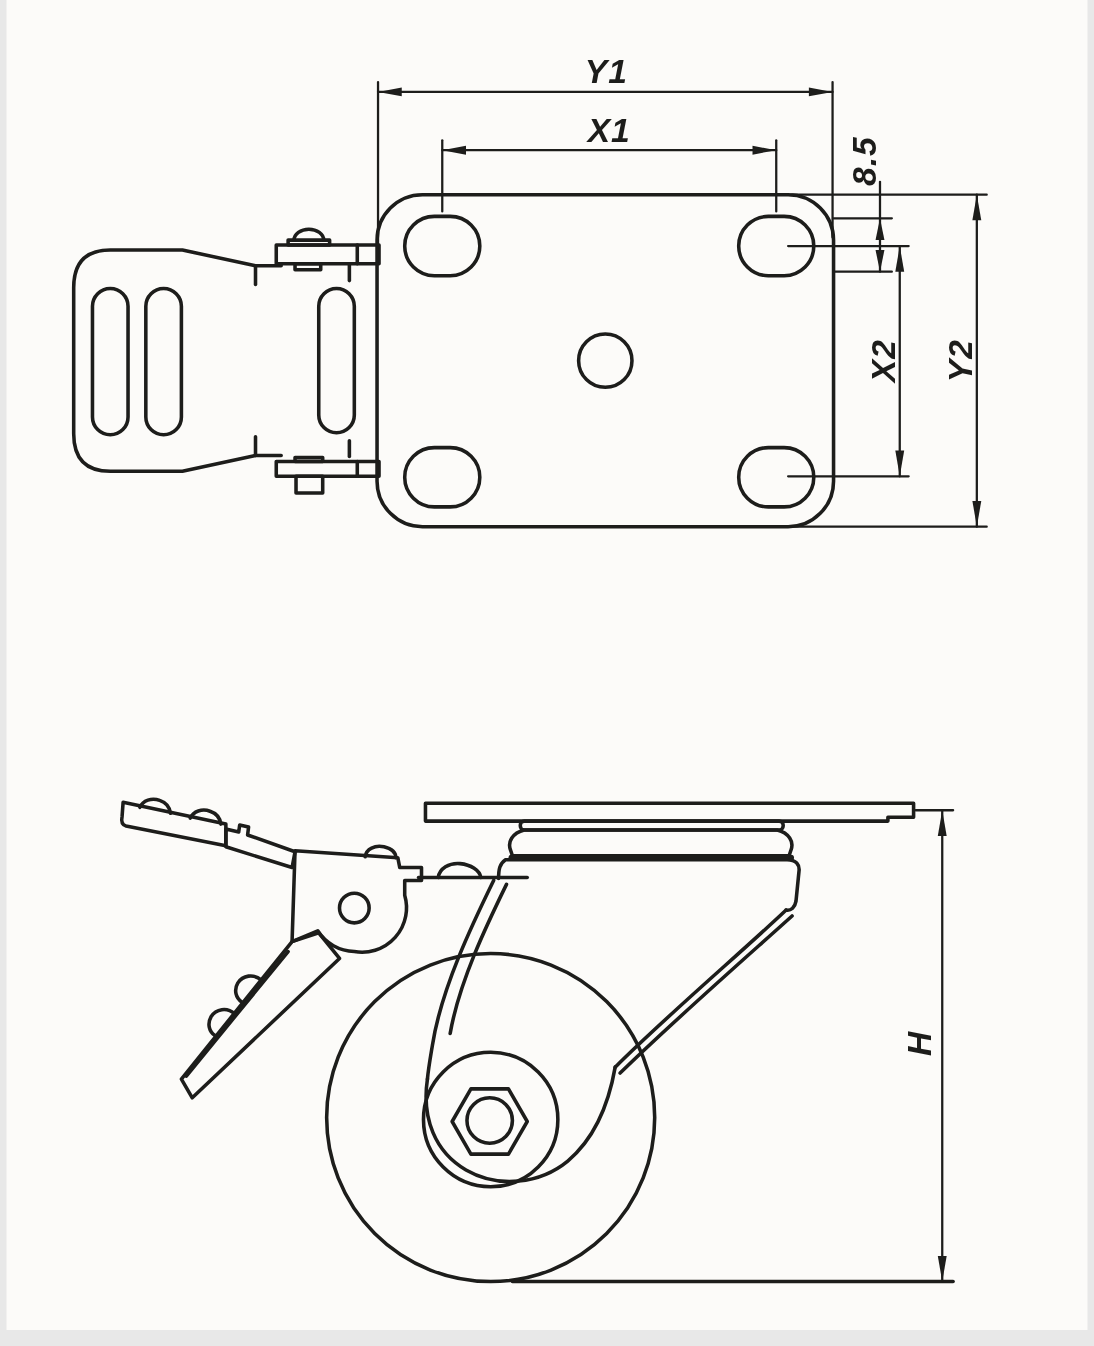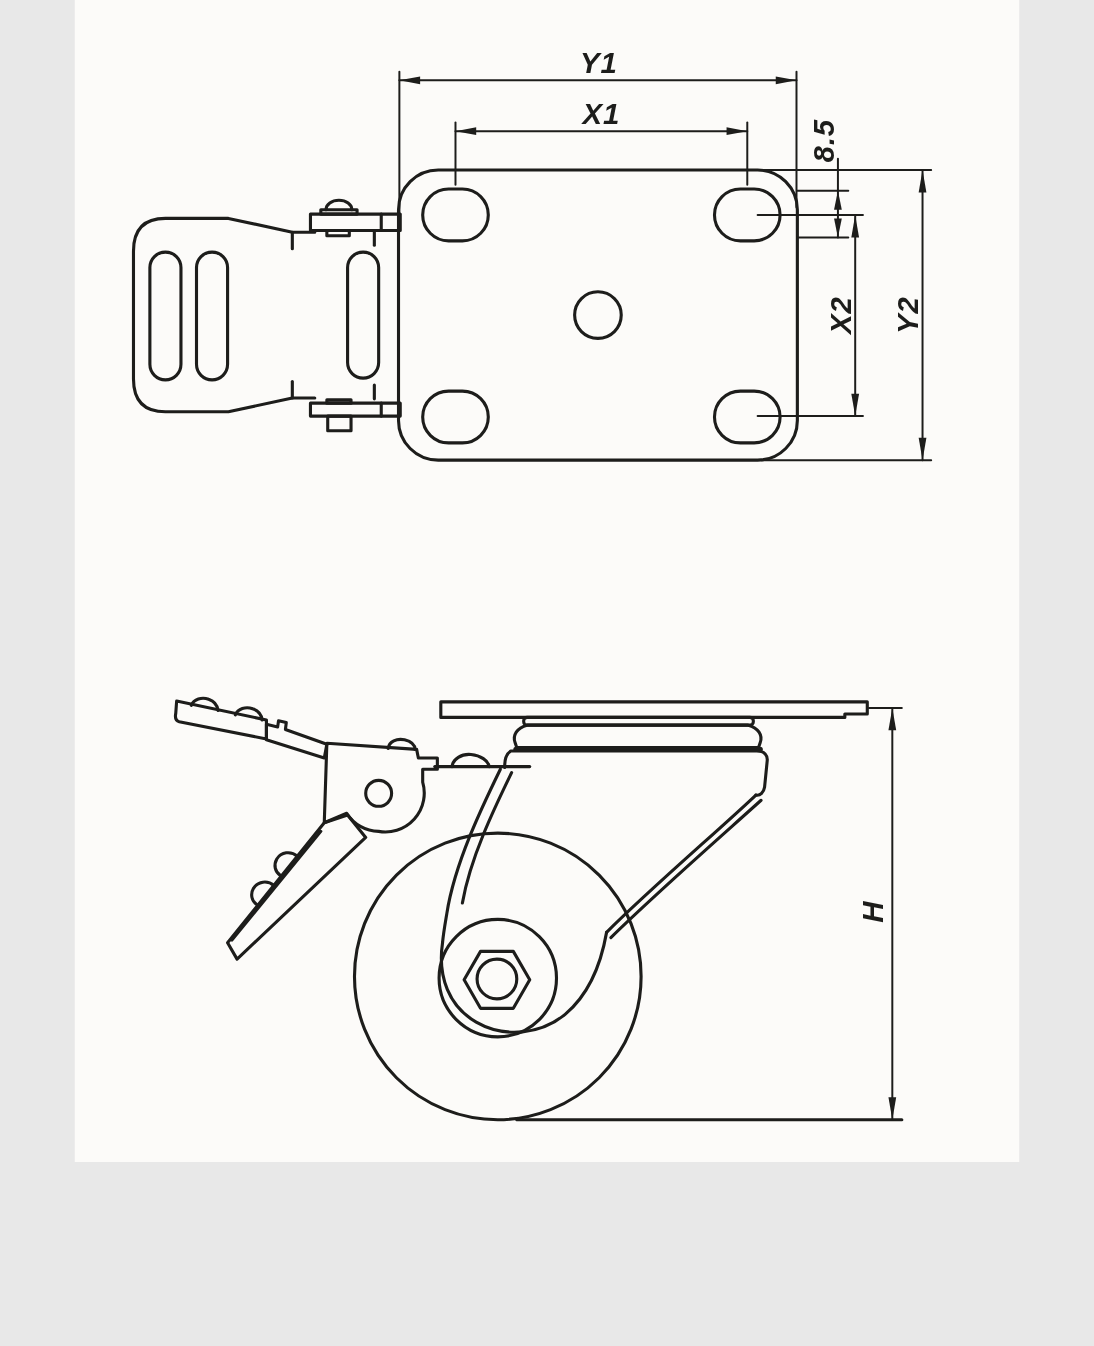--- a/index.html
+++ b/index.html
@@ -1,17 +1,17 @@
 <!DOCTYPE html>
 <html><head>
 <meta charset="utf-8">
 <style>
   html,body{margin:0;padding:0;background:#e8e8e8;}
   .stage{
-    width:1094px;height:1162px;position:relative;margin:0 auto;
+    width:1094px;height:1330px;position:relative;margin:0 auto;
     font-family:"Liberation Sans", sans-serif;overflow:hidden;
   }
   .stage svg{display:block;width:100%;height:100%;}
   .dim-label{
     font-family:"Liberation Sans", sans-serif;
     font-style:italic;
     font-weight:bold;
     font-size:34px;
     letter-spacing:1px;
   }

